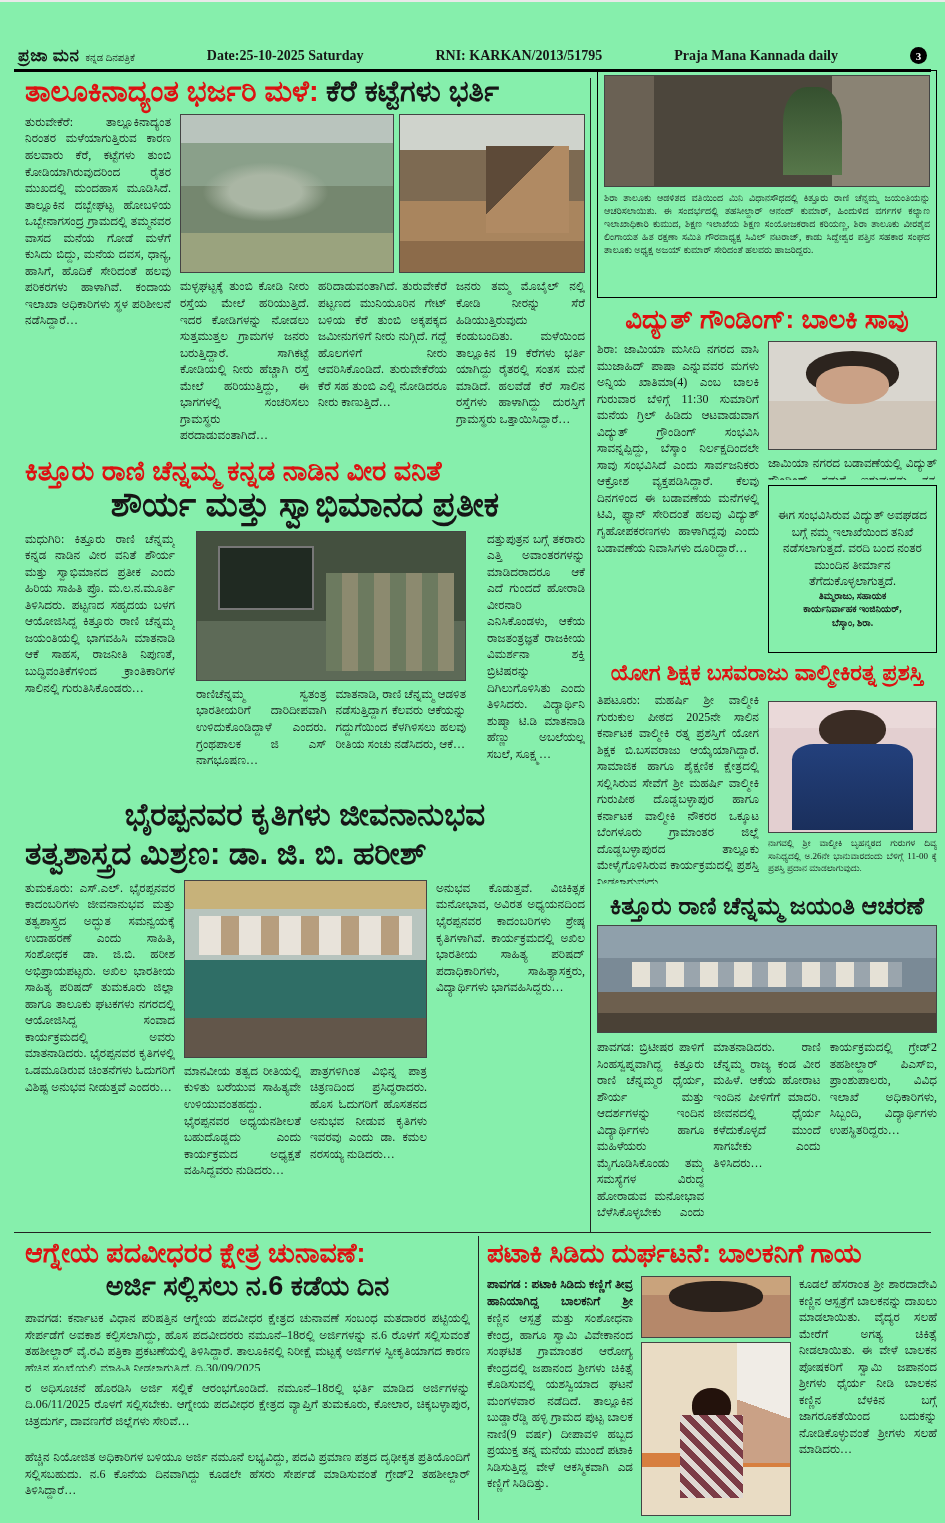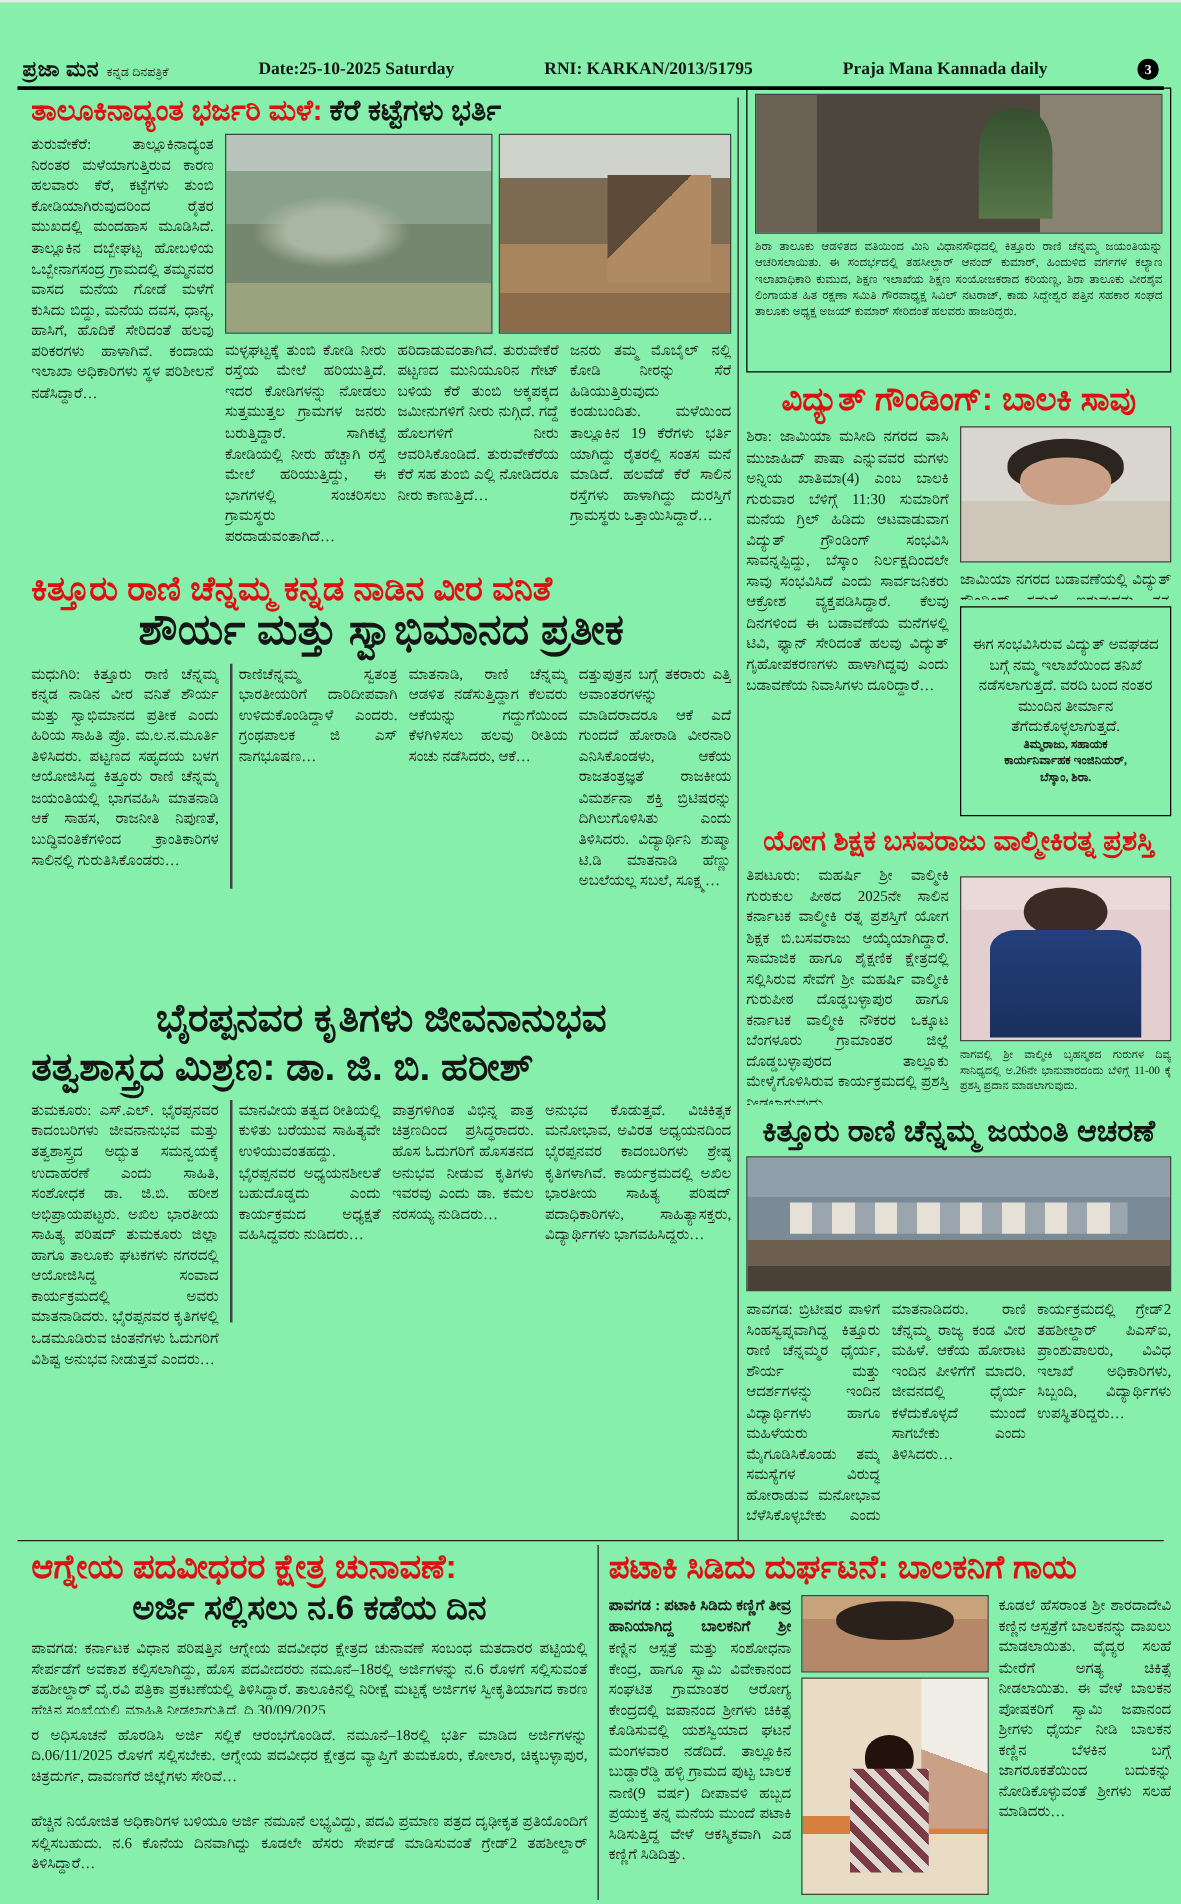--- a/index.html
+++ b/index.html
@@ -95,21 +95,21 @@
     <div class="mh-rni">RNI: KARKAN/2013/51795</div>
     <div class="mh-name">Praja Mana Kannada daily</div>
     <div class="page-circle">3</div>
   </div>
 
   <div class="rule-v" style="left:590px; top:76px; height:1154px;"></div>
   <div class="rule-h" style="left:14px; right:14px; top:1230px;"></div>
   <div class="rule-v" style="left:478px; top:1234px; height:284px;"></div>
 
   <div class="abs" style="left:25px; top:74px; width:560px; height:376px;">
-    <div style="font-size:23px; line-height:1.1;">
+    <div style="font-size:29px; line-height:1.1;">
       <span class="hl-red">ತಾಲೂಕಿನಾದ್ಯಂತ ಭರ್ಜರಿ ಮಳೆ:</span>
       <span class="hl-black">ಕೆರೆ ಕಟ್ಟೆಗಳು ಭರ್ತಿ</span>
     </div>
     <div style="display:flex; gap:9px; margin-top:6px; height:330px;">
       <div class="bodytxt" style="width:146px; height:100%;">ತುರುವೇಕೆರೆ: ತಾಲ್ಲೂಕಿನಾದ್ಯಂತ ನಿರಂತರ ಮಳೆಯಾಗುತ್ತಿರುವ ಕಾರಣ ಹಲವಾರು ಕೆರೆ, ಕಟ್ಟೆಗಳು ತುಂಬಿ ಕೋಡಿಯಾಗಿರುವುದರಿಂದ ರೈತರ ಮುಖದಲ್ಲಿ ಮಂದಹಾಸ ಮೂಡಿಸಿದೆ. ತಾಲ್ಲೂಕಿನ ದಬ್ಬೇಘಟ್ಟ ಹೋಬಳಿಯ ಒಬ್ಬೇನಾಗಸಂದ್ರ ಗ್ರಾಮದಲ್ಲಿ ತಮ್ಮನವರ ವಾಸದ ಮನೆಯ ಗೋಡೆ ಮಳೆಗೆ ಕುಸಿದು ಬಿದ್ದು, ಮನೆಯ ದವಸ, ಧಾನ್ಯ, ಹಾಸಿಗೆ, ಹೊದಿಕೆ ಸೇರಿದಂತೆ ಹಲವು ಪರಿಕರಗಳು ಹಾಳಾಗಿವೆ. ಕಂದಾಯ ಇಲಾಖಾ ಅಧಿಕಾರಿಗಳು ಸ್ಥಳ ಪರಿಶೀಲನೆ ನಡೆಸಿದ್ದಾರೆ…</div>
       <div style="flex:1; display:flex; flex-direction:column;">
         <div style="display:flex; gap:5px; height:172px;">
           <div class="photo ph-flood" style="flex:1.15;"></div>
           <div class="photo ph-house" style="flex:1;"></div>
         </div>
@@ -140,23 +140,23 @@
           <div class="sign">ಕಾರ್ಯನಿರ್ವಾಹಕ ಇಂಜಿನಿಯರ್,</div>
           <div class="sign">ಬೆಸ್ಕಾಂ, ಶಿರಾ.</div>
         </div>
       </div>
     </div>
   </div>
 
   <div class="abs" style="left:25px; top:454px; width:560px; height:336px;">
     <div class="hl-red" style="font-size:27px; line-height:1.12;">ಕಿತ್ತೂರು ರಾಣಿ ಚೆನ್ನಮ್ಮ ಕನ್ನಡ ನಾಡಿನ ವೀರ ವನಿತೆ</div>
     <div class="hl-black" style="font-size:34px; line-height:1.1; text-align:center;">ಶೌರ್ಯ ಮತ್ತು ಸ್ವಾಭಿಮಾನದ ಪ್ರತೀಕ</div>
-    <div style="display:flex; gap:9px; margin-top:7px; height:238px;">
+    <div style="display:flex; gap:21px; margin-top:7px; height:238px;">
       <div class="bodytxt" style="width:150px; height:100%;">ಮಧುಗಿರಿ: ಕಿತ್ತೂರು ರಾಣಿ ಚೆನ್ನಮ್ಮ ಕನ್ನಡ ನಾಡಿನ ವೀರ ವನಿತೆ ಶೌರ್ಯ ಮತ್ತು ಸ್ವಾಭಿಮಾನದ ಪ್ರತೀಕ ಎಂದು ಹಿರಿಯ ಸಾಹಿತಿ ಪ್ರೊ. ಮ.ಲ.ನ.ಮೂರ್ತಿ ತಿಳಿಸಿದರು. ಪಟ್ಟಣದ ಸಹೃದಯ ಬಳಗ ಆಯೋಜಿಸಿದ್ದ ಕಿತ್ತೂರು ರಾಣಿ ಚೆನ್ನಮ್ಮ ಜಯಂತಿಯಲ್ಲಿ ಭಾಗವಹಿಸಿ ಮಾತನಾಡಿ ಆಕೆ ಸಾಹಸ, ರಾಜನೀತಿ ನಿಪುಣತೆ, ಬುದ್ಧಿವಂತಿಕೆಗಳಿಂದ ಕ್ರಾಂತಿಕಾರಿಗಳ ಸಾಲಿನಲ್ಲಿ ಗುರುತಿಸಿಕೊಂಡರು…</div>
-      <div style="width:270px; display:flex; flex-direction:row; gap:5px;">
+      <div style="width:270px; display:flex; flex-direction:column; gap:5px;">
         <div class="photo ph-class" style="height:180px;"></div>
         <div class="cols" style="flex:1;">
           <div class="col bodytxt">ರಾಣಿಚೆನ್ನಮ್ಮ ಸ್ವತಂತ್ರ ಭಾರತೀಯರಿಗೆ ದಾರಿದೀಪವಾಗಿ ಉಳಿದುಕೊಂಡಿದ್ದಾಳೆ ಎಂದರು. ಗ್ರಂಥಪಾಲಕ ಜಿ ಎಸ್ ನಾಗಭೂಷಣ…</div>
           <div class="col bodytxt">ಮಾತನಾಡಿ, ರಾಣಿ ಚೆನ್ನಮ್ಮ ಆಡಳಿತ ನಡೆಸುತ್ತಿದ್ದಾಗ ಕೆಲವರು ಆಕೆಯನ್ನು ಗದ್ದುಗೆಯಿಂದ ಕೆಳಗಿಳಿಸಲು ಹಲವು ರೀತಿಯ ಸಂಚು ನಡೆಸಿದರು, ಆಕೆ…</div>
         </div>
       </div>
       <div class="bodytxt" style="flex:1; height:100%;">ದತ್ತುಪುತ್ರನ ಬಗ್ಗೆ ತಕರಾರು ಎತ್ತಿ ಅವಾಂತರಗಳನ್ನು ಮಾಡಿದರಾದರೂ ಆಕೆ ಎದೆ ಗುಂದದೆ ಹೋರಾಡಿ ವೀರನಾರಿ ಎನಿಸಿಕೊಂಡಳು, ಆಕೆಯ ರಾಜತಂತ್ರಜ್ಞತೆ ರಾಜಕೀಯ ವಿಮರ್ಶನಾ ಶಕ್ತಿ ಬ್ರಿಟಿಷರನ್ನು ದಿಗಿಲುಗೊಳಿಸಿತು ಎಂದು ತಿಳಿಸಿದರು. ವಿದ್ಯಾರ್ಥಿನಿ ಶುಷ್ಮಾ ಟಿ.ಡಿ ಮಾತನಾಡಿ ಹೆಣ್ಣು ಅಬಲೆಯಲ್ಲ ಸಬಲೆ, ಸೂಕ್ಷ್ಮ…</div>
     </div>
   </div>
 
@@ -169,21 +169,21 @@
         <div class="bodytxt" style="flex:1; font-size:9px;">ನಾಗವಲ್ಲಿ ಶ್ರೀ ವಾಲ್ಮೀಕಿ ಬೃಹನ್ಮಠದ ಗುರುಗಳ ದಿವ್ಯ ಸಾನಿಧ್ಯದಲ್ಲಿ ಅ.26ನೇ ಭಾನುವಾರದಂದು ಬೆಳಿಗ್ಗೆ 11-00 ಕ್ಕೆ ಪ್ರಶಸ್ತಿ ಪ್ರದಾನ ಮಾಡಲಾಗುವುದು.</div>
       </div>
     </div>
   </div>
 
   <div class="abs" style="left:25px; top:794px; width:560px; height:434px;">
     <div class="hl-black" style="font-size:31px; line-height:1.25; text-align:center;">ಭೈರಪ್ಪನವರ ಕೃತಿಗಳು ಜೀವನಾನುಭವ</div>
     <div class="hl-black" style="font-size:31px; line-height:1.2; text-align:left;">ತತ್ವಶಾಸ್ತ್ರದ ಮಿಶ್ರಣ: ಡಾ. ಜಿ. ಬಿ. ಹರೀಶ್</div>
     <div style="display:flex; gap:9px; margin-top:8px; height:330px;">
       <div class="bodytxt" style="width:150px; height:100%;">ತುಮಕೂರು: ಎಸ್.ಎಲ್. ಭೈರಪ್ಪನವರ ಕಾದಂಬರಿಗಳು ಜೀವನಾನುಭವ ಮತ್ತು ತತ್ವಶಾಸ್ತ್ರದ ಅದ್ಭುತ ಸಮನ್ವಯಕ್ಕೆ ಉದಾಹರಣೆ ಎಂದು ಸಾಹಿತಿ, ಸಂಶೋಧಕ ಡಾ. ಜಿ.ಬಿ. ಹರೀಶ ಅಭಿಪ್ರಾಯಪಟ್ಟರು. ಅಖಿಲ ಭಾರತೀಯ ಸಾಹಿತ್ಯ ಪರಿಷದ್ ತುಮಕೂರು ಜಿಲ್ಲಾ ಹಾಗೂ ತಾಲೂಕು ಘಟಕಗಳು ನಗರದಲ್ಲಿ ಆಯೋಜಿಸಿದ್ದ ಸಂವಾದ ಕಾರ್ಯಕ್ರಮದಲ್ಲಿ ಅವರು ಮಾತನಾಡಿದರು. ಭೈರಪ್ಪನವರ ಕೃತಿಗಳಲ್ಲಿ ಒಡಮೂಡಿರುವ ಚಿಂತನೆಗಳು ಓದುಗರಿಗೆ ವಿಶಿಷ್ಟ ಅನುಭವ ನೀಡುತ್ತವೆ ಎಂದರು…</div>
-      <div style="width:243px; display:flex; flex-direction:row; gap:5px;">
+      <div style="width:243px; display:flex; flex-direction:column; gap:5px;">
         <div class="photo ph-event" style="height:178px;"></div>
         <div class="cols" style="flex:1;">
           <div class="col bodytxt">ಮಾನವೀಯ ತತ್ವದ ರೀತಿಯಲ್ಲಿ ಕುಳಿತು ಬರೆಯುವ ಸಾಹಿತ್ಯವೇ ಉಳಿಯುವಂತಹದ್ದು. ಭೈರಪ್ಪನವರ ಅಧ್ಯಯನಶೀಲತೆ ಬಹುದೊಡ್ಡದು ಎಂದು ಕಾರ್ಯಕ್ರಮದ ಅಧ್ಯಕ್ಷತೆ ವಹಿಸಿದ್ದವರು ನುಡಿದರು…</div>
           <div class="col bodytxt">ಪಾತ್ರಗಳಿಗಿಂತ ವಿಭಿನ್ನ ಪಾತ್ರ ಚಿತ್ರಣದಿಂದ ಪ್ರಸಿದ್ಧರಾದರು. ಹೊಸ ಓದುಗರಿಗೆ ಹೊಸತನದ ಅನುಭವ ನೀಡುವ ಕೃತಿಗಳು ಇವರವು ಎಂದು ಡಾ. ಕಮಲ ನರಸಯ್ಯ ನುಡಿದರು…</div>
         </div>
       </div>
       <div class="bodytxt" style="flex:1; height:100%;">ಅನುಭವ ಕೊಡುತ್ತವೆ. ವಿಚಿಕಿತ್ಸಕ ಮನೋಭಾವ, ಅವಿರತ ಅಧ್ಯಯನದಿಂದ ಭೈರಪ್ಪನವರ ಕಾದಂಬರಿಗಳು ಶ್ರೇಷ್ಠ ಕೃತಿಗಳಾಗಿವೆ. ಕಾರ್ಯಕ್ರಮದಲ್ಲಿ ಅಖಿಲ ಭಾರತೀಯ ಸಾಹಿತ್ಯ ಪರಿಷದ್ ಪದಾಧಿಕಾರಿಗಳು, ಸಾಹಿತ್ಯಾಸಕ್ತರು, ವಿದ್ಯಾರ್ಥಿಗಳು ಭಾಗವಹಿಸಿದ್ದರು…</div>
     </div>
   </div>
 

